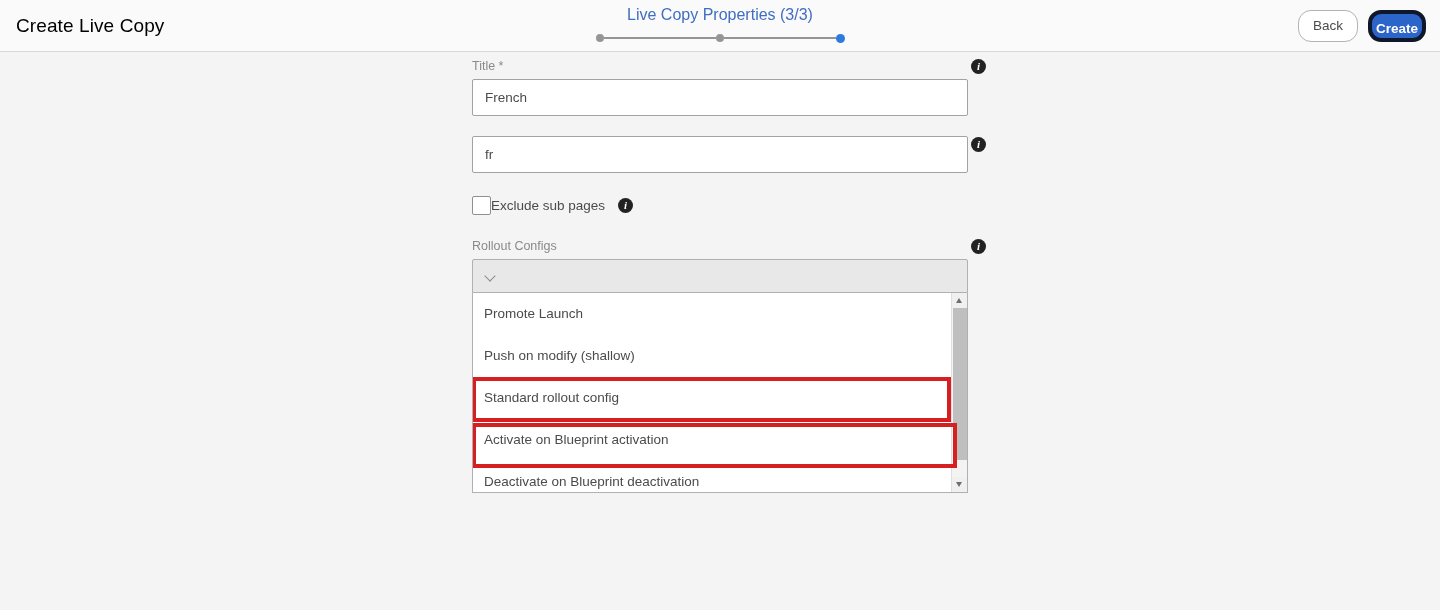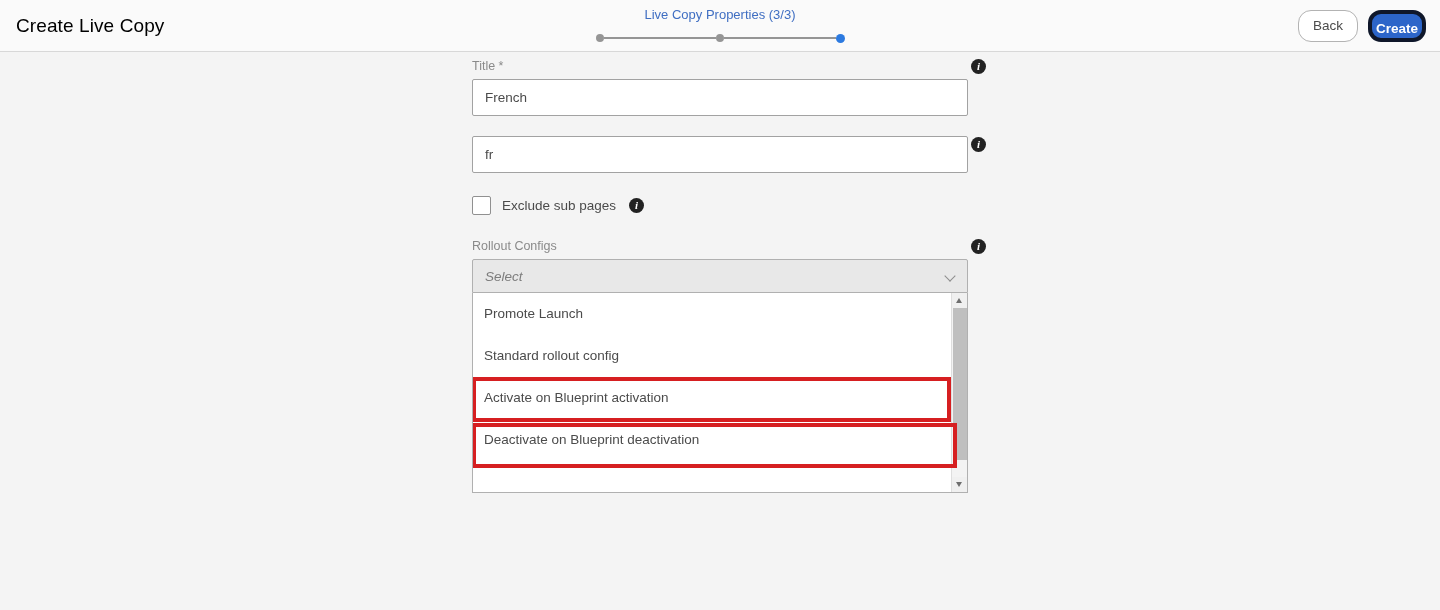--- a/index.html
+++ b/index.html
@@ -37,21 +37,21 @@
 
   .wizard {
     position: absolute;
     left: 50%;
     transform: translateX(-50%);
     top: 7px;
     width: 400px;
     text-align: center;
   }
   .wizard-label {
-    font-size: 13px;
+    font-size: 16px;
     color: #3f6ec2;
     line-height: 16px;
     white-space: nowrap;
   }
   .wizard-track {
     margin-top: 10px;
     height: 10px;
     display: flex;
     align-items: center;
     justify-content: center;
@@ -150,21 +150,20 @@
     position: relative;
   }
   .cb-box {
     width: 19px; height: 19px;
     background: #fff;
     border: 1px solid #909090;
     border-radius: 2px;
     cursor: pointer;
   }
   .cb-label {
-    margin-left: 11px;
     font-size: 13.5px;
     color: #4b4b4b;
   }
   .cb-info {
     margin-left: 13px;
     position: static;
   }
 
   .rollout-block { margin-top: 16px; position: relative; }
 
@@ -310,27 +309,27 @@
     <span class="cb-box"></span>
     <span class="cb-label">Exclude sub pages</span>
     <span class="info-icon cb-info">i</span>
   </div>
 
   <div class="rollout-block">
     <div class="field-label">Rollout Configs</div>
     <div class="info-icon" style="top:7px;">i</div>
 
     <div class="select-box">
-      <span class="select-placeholder">Select</span>
       <span class="chevron"></span>
     </div>
 
     <div class="dropdown">
       <div class="dd-list">
         <div class="dd-item">Promote Launch</div>
+        <div class="dd-item">Push on modify (shallow)</div>
         <div class="dd-item">Standard rollout config</div>
         <div class="dd-item">Activate on Blueprint activation</div>
         <div class="dd-item">Deactivate on Blueprint deactivation</div>
       </div>
 
       <div class="dd-scrollbar">
         <div class="sb-arrow up"></div>
         <div class="sb-thumb"></div>
         <div class="sb-arrow down"></div>
       </div>

